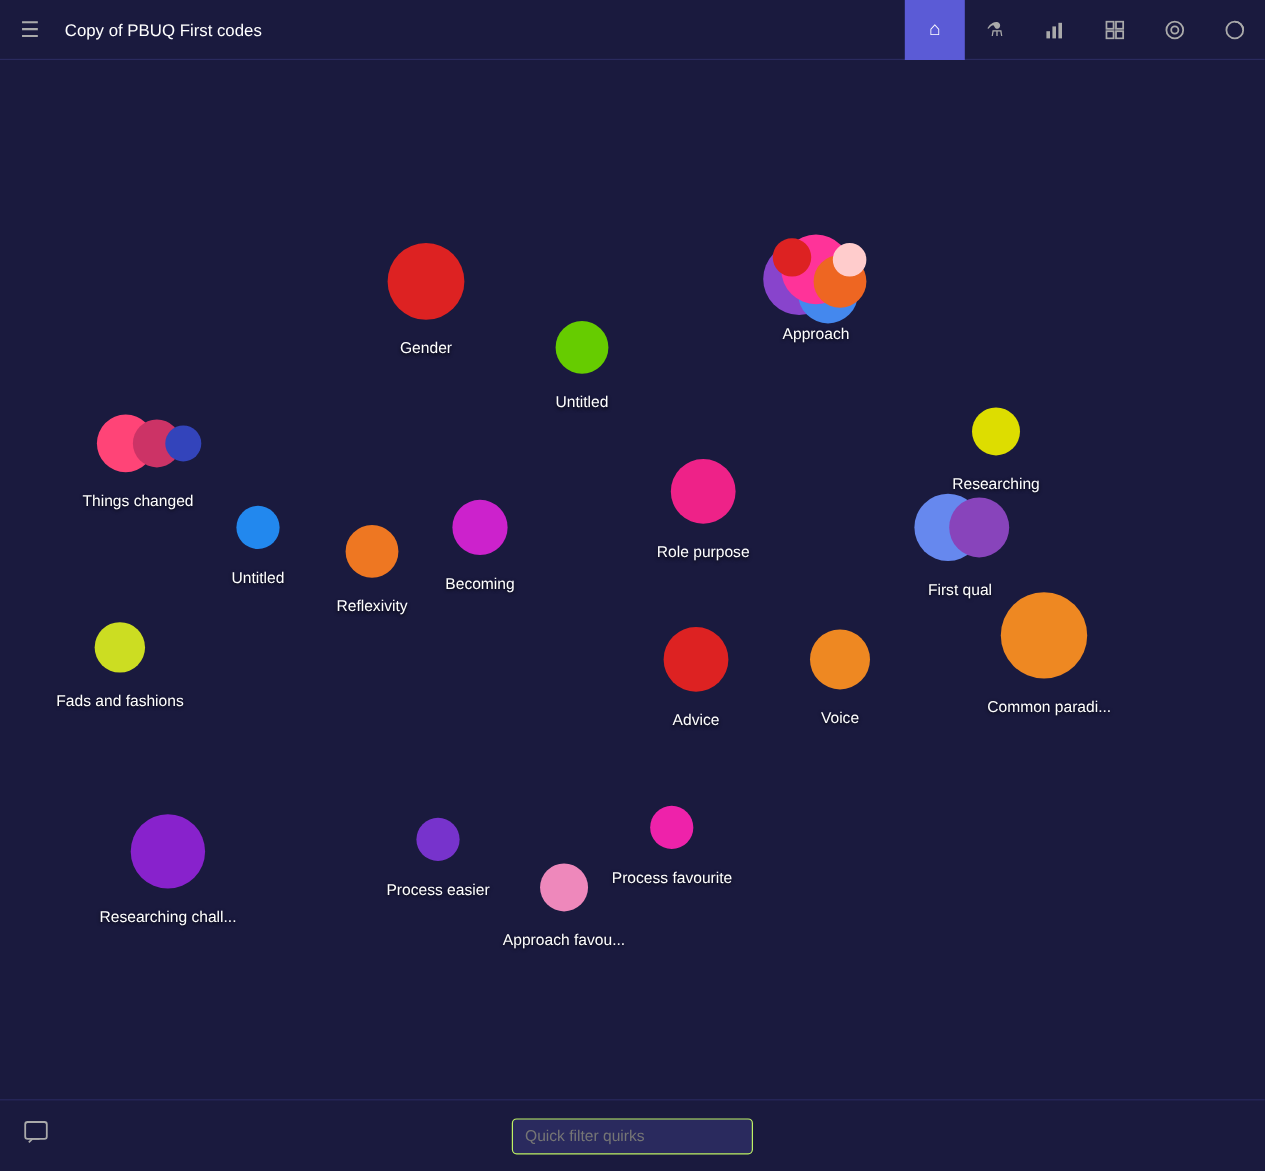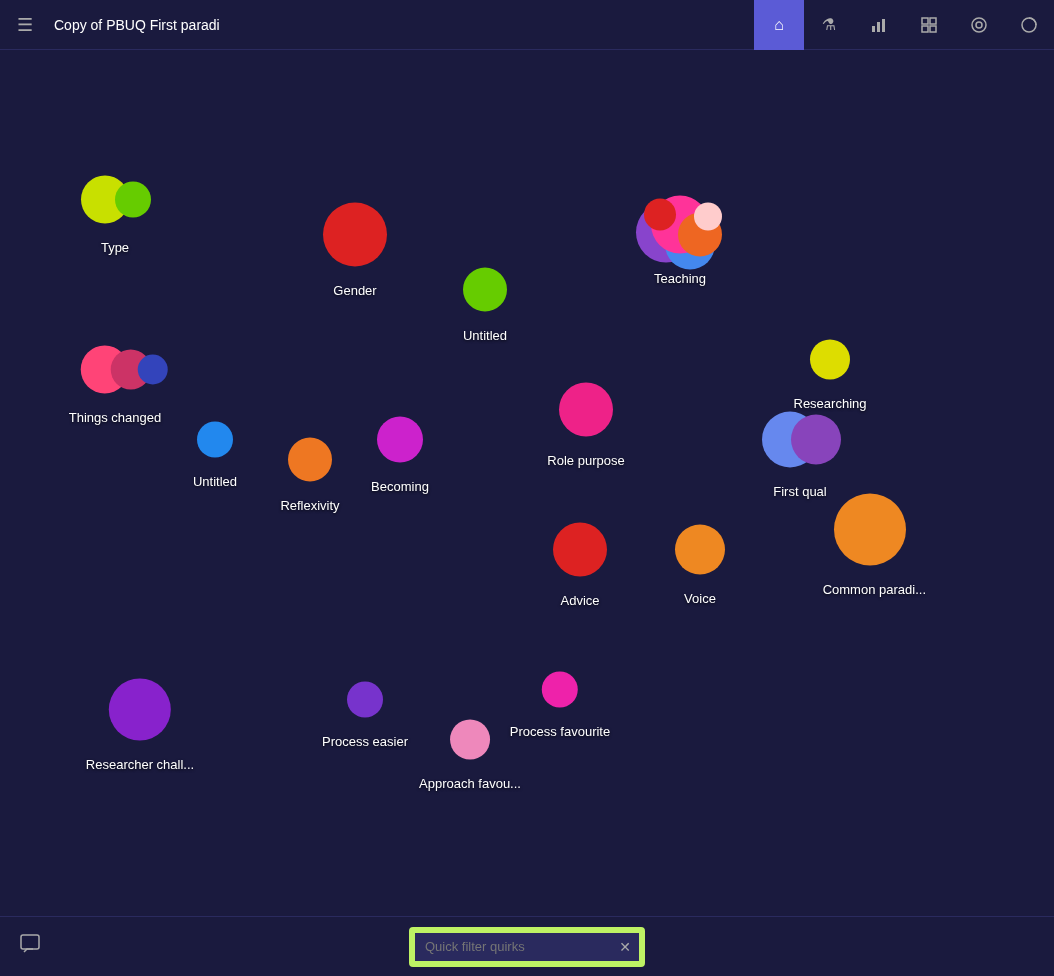--- a/index.html
+++ b/index.html
@@ -112,24 +112,24 @@
       font-size: 18px;
       cursor: pointer;
     }
     .filter-input-wrap {
       position: absolute;
       left: 50%;
       transform: translateX(-50%);
       display: flex;
       align-items: center;
       background: #2a2a5e;
-      border: 6px solid #bef264;
+      border: 1px solid #bef264;
       border-radius: 4px;
       overflow: hidden;
-      width: 236px;
+      width: 201px;
     }
     .filter-input {
       background: transparent;
       border: none;
       outline: none;
       color: #cccccc;
       font-size: 13px;
       padding: 6px 10px;
       width: 200px;
     }
@@ -140,21 +140,21 @@
       cursor: pointer;
     }
   </style>
 </head>
 <body>
 
 <div class="topbar">
   <div class="menu-icon">
     <span>☰</span>
   </div>
-  <span class="app-title">Copy of PBUQ First paradi</span>
+  <span class="app-title">Copy of PBUQ First codes</span>
   <div class="nav-icons">
     <div class="nav-icon-item active" style="background:#5b5bd6;">⌂</div>
     <div class="nav-icon-item">⚗</div>
     <div class="nav-icon-item">
       <svg width="18" height="18" viewBox="0 0 18 18" fill="none" xmlns="http://www.w3.org/2000/svg">
         <rect x="2" y="10" width="3" height="6" fill="#aaa"></rect>
         <rect x="7" y="6" width="3" height="10" fill="#aaa"></rect>
         <rect x="12" y="3" width="3" height="13" fill="#aaa"></rect>
       </svg>
     </div>
@@ -175,27 +175,20 @@
     <div class="nav-icon-item">
       <svg width="18" height="18" viewBox="0 0 18 18" fill="none">
         <circle cx="9" cy="9" r="7" stroke="#aaa" stroke-width="1.5"></circle>
         <path d="M9 2 A7 7 0 0 1 16 9" stroke="#aaa" stroke-width="1.5"></path>
       </svg>
     </div>
   </div>
 </div>
 
 <div class="canvas" id="canvas">
-<div class="node" style="left: 115px; top: 160px; transform: translate(-50%, -50%);">
-      <div class="bubble-group" style="width: 88px; height: 68px; position: relative;">
-        <div class="bubble" style="width: 48px; height: 48px; background: rgb(200, 224, 0); left: 10px; top: 10px; z-index: 1;"></div>
-        <div class="bubble" style="width: 36px; height: 36px; background: rgb(102, 204, 0); left: 44px; top: 16px; z-index: 2;"></div>
-      </div>
-      <span class="node-label">Type</span>
-    </div>
     <div class="node" style="left: 355px; top: 195px; transform: translate(-50%, -50%);">
       <div class="bubble-group" style="width: 104px; height: 84px; position: relative;">
         <div class="bubble" style="width: 64px; height: 64px; background: rgb(221, 34, 34); left: 20px; top: 10px; z-index: 1;"></div>
       </div>
       <span class="node-label">Gender</span>
     </div>
     <div class="node" style="left: 485px; top: 250px; transform: translate(-50%, -50%);">
       <div class="bubble-group" style="width: 84px; height: 64px; position: relative;">
         <div class="bubble" style="width: 44px; height: 44px; background: rgb(102, 204, 0); left: 20px; top: 10px; z-index: 1;"></div>
       </div>
@@ -203,21 +196,21 @@
     </div>
     <div class="node" style="left: 680px; top: 185px; transform: translate(-50%, -50%);">
       <div class="bubble-group" style="width: 100px; height: 80px; position: relative;">
         <div class="bubble" style="width: 60px; height: 60px; background: rgb(136, 68, 204); left: 6px; top: 18px; z-index: 1;"></div>
         <div class="bubble" style="width: 50px; height: 50px; background: rgb(68, 136, 238); left: 35px; top: 35px; z-index: 2;"></div>
         <div class="bubble" style="width: 58px; height: 58px; background: rgb(255, 51, 153); left: 21px; top: 11px; z-index: 3;"></div>
         <div class="bubble" style="width: 44px; height: 44px; background: rgb(238, 102, 34); left: 48px; top: 28px; z-index: 4;"></div>
         <div class="bubble" style="width: 32px; height: 32px; background: rgb(221, 34, 34); left: 14px; top: 14px; z-index: 5;"></div>
         <div class="bubble" style="width: 28px; height: 28px; background: rgb(255, 204, 204); left: 64px; top: 18px; z-index: 6;"></div>
       </div>
-      <span class="node-label">Teaching</span>
+      <span class="node-label">Approach</span>
     </div>
     <div class="node" style="left: 115px; top: 330px; transform: translate(-50%, -50%);">
       <div class="bubble-group" style="width: 88px; height: 68px; position: relative;">
         <div class="bubble" style="width: 48px; height: 48px; background: rgb(255, 68, 119); left: 10px; top: 10px; z-index: 1;"></div>
         <div class="bubble" style="width: 40px; height: 40px; background: rgb(204, 51, 102); left: 40px; top: 14px; z-index: 2;"></div>
         <div class="bubble" style="width: 30px; height: 30px; background: rgb(51, 68, 187); left: 67px; top: 19px; z-index: 3;"></div>
       </div>
       <span class="node-label">Things changed</span>
     </div>
     <div class="node" style="left: 215px; top: 400px; transform: translate(-50%, -50%);">
@@ -250,20 +243,26 @@
         <div class="bubble" style="width: 50px; height: 50px; background: rgb(136, 68, 187); left: 39px; top: 13px; z-index: 2;"></div>
       </div>
       <span class="node-label">First qual</span>
     </div>
     <div class="node" style="left: 830px; top: 320px; transform: translate(-50%, -50%);">
       <div class="bubble-group" style="width: 80px; height: 60px; position: relative;">
         <div class="bubble" style="width: 40px; height: 40px; background: rgb(221, 221, 0); left: 20px; top: 10px; z-index: 1;"></div>
       </div>
       <span class="node-label">Researching</span>
     </div>
+    <div class="node" style="left: 100px; top: 500px; transform: translate(-50%, -50%);">
+      <div class="bubble-group" style="width: 82px; height: 62px; position: relative;">
+        <div class="bubble" style="width: 42px; height: 42px; background: rgb(204, 221, 34); left: 20px; top: 10px; z-index: 1;"></div>
+      </div>
+      <span class="node-label">Fads and fashions</span>
+    </div>
     <div class="node" style="left: 580px; top: 510px; transform: translate(-50%, -50%);">
       <div class="bubble-group" style="width: 94px; height: 74px; position: relative;">
         <div class="bubble" style="width: 54px; height: 54px; background: rgb(221, 34, 34); left: 20px; top: 10px; z-index: 1;"></div>
       </div>
       <span class="node-label">Advice</span>
     </div>
     <div class="node" style="left: 700px; top: 510px; transform: translate(-50%, -50%);">
       <div class="bubble-group" style="width: 90px; height: 70px; position: relative;">
         <div class="bubble" style="width: 50px; height: 50px; background: rgb(238, 136, 34); left: 20px; top: 10px; z-index: 1;"></div>
       </div>
@@ -272,21 +271,21 @@
     <div class="node" style="left: 870px; top: 490px; transform: translate(-50%, -50%); align-items: flex-end;">
       <div class="bubble-group" style="width: 112px; height: 92px; position: relative;">
         <div class="bubble" style="width: 72px; height: 72px; background: rgb(238, 136, 34); left: 20px; top: 10px; z-index: 1;"></div>
       </div>
       <span class="node-label">Common paradi...</span>
     </div>
     <div class="node" style="left: 140px; top: 670px; transform: translate(-50%, -50%);">
       <div class="bubble-group" style="width: 102px; height: 82px; position: relative;">
         <div class="bubble" style="width: 62px; height: 62px; background: rgb(136, 34, 204); left: 20px; top: 10px; z-index: 1;"></div>
       </div>
-      <span class="node-label">Researcher chall...</span>
+      <span class="node-label">Researching chall...</span>
     </div>
     <div class="node" style="left: 365px; top: 660px; transform: translate(-50%, -50%);">
       <div class="bubble-group" style="width: 76px; height: 56px; position: relative;">
         <div class="bubble" style="width: 36px; height: 36px; background: rgb(119, 51, 204); left: 20px; top: 10px; z-index: 1;"></div>
       </div>
       <span class="node-label">Process easier</span>
     </div>
     <div class="node" style="left: 560px; top: 650px; transform: translate(-50%, -50%);">
       <div class="bubble-group" style="width: 76px; height: 56px; position: relative;">
         <div class="bubble" style="width: 36px; height: 36px; background: rgb(238, 34, 170); left: 20px; top: 10px; z-index: 1;"></div>

